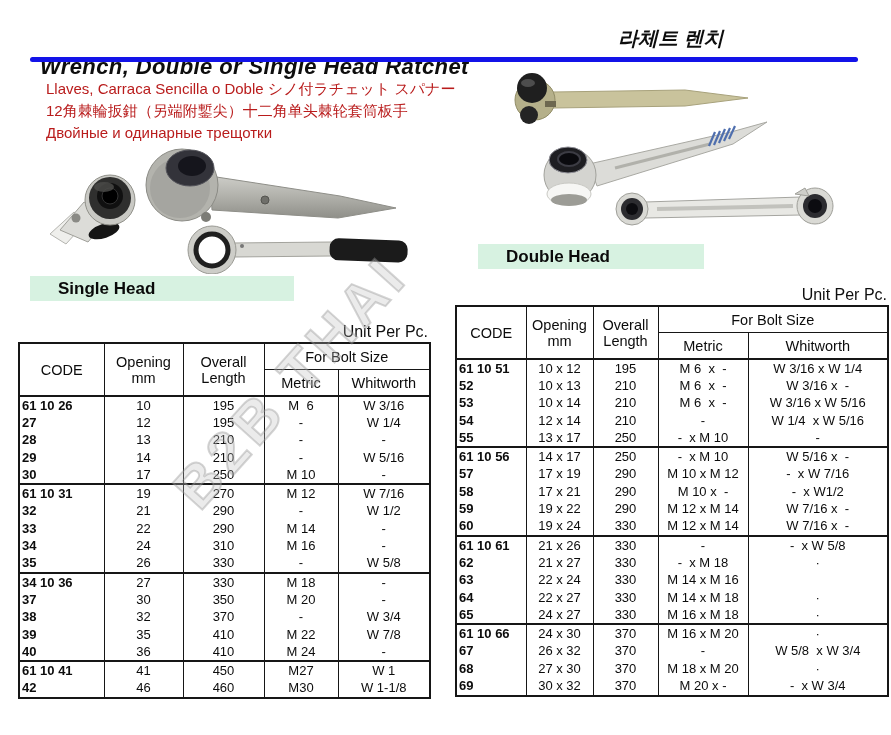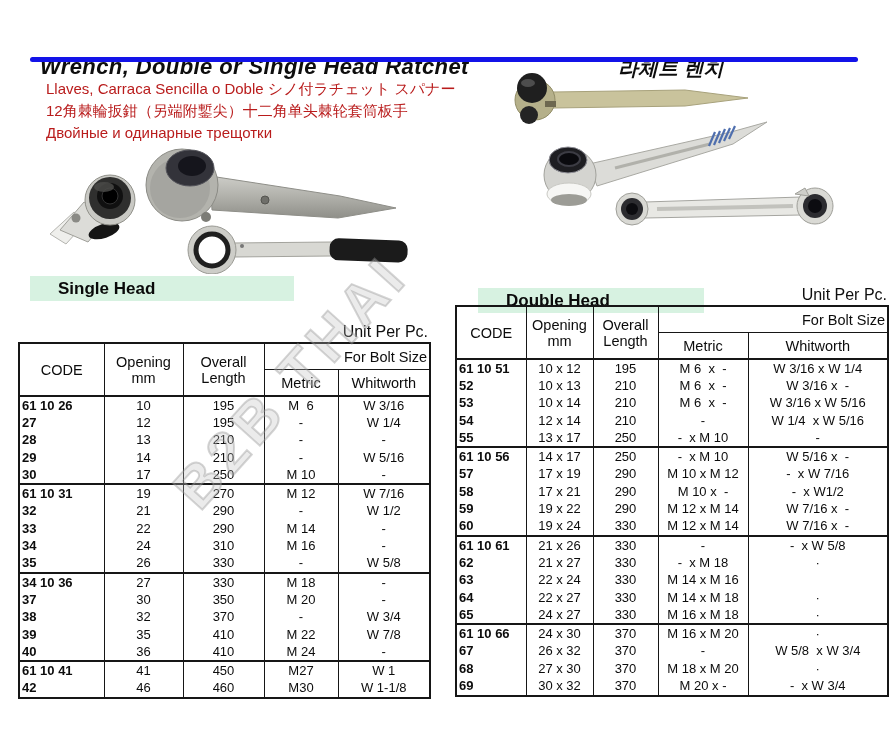--- a/index.html
+++ b/index.html
@@ -6,21 +6,21 @@
   .page {
     position:relative; width:891px; height:735px; background:#fff;
     font-family:"Liberation Sans", sans-serif; color:#111; overflow:hidden;
   }
   .title {
     position:absolute; left:40px; top:22px;
     font-style:italic; font-weight:700; font-size:22px; letter-spacing:.4px; color:#0d0d0d;margin-top:32px;
   }
   .title-kr {
     position:absolute; left:618px; top:25px;
-    font-style:italic; font-weight:700; font-size:20px; color:#0d0d0d;margin-top:30px;
+    font-style:italic; font-weight:700; font-size:20px; color:#0d0d0d;
   }
   .accent {
     position:absolute; left:30px; top:57px; width:828px; height:5px;
     border-radius:3px;
   }
   .desc {
     position:absolute; left:46px; top:78px; font-size:15px; line-height:22px; color:#b91c1c;
   }
   .band {
     position:absolute; height:25px; background:#d7f2e1; display:flex; align-items:center;
@@ -38,21 +38,21 @@
     font-size:13px; color:#0c0c0c; border:2px solid #161616;
   }
   #tbl-single { left:18px; top:342px; width:411px; }
   #tbl-double { left:455px; top:305px; width:432px; }
   .spec th, .spec td {
     border-left:1.5px solid #161616; border-right:1.5px solid #161616;
     white-space:pre; overflow:hidden; padding:0 2px;
   }
   .spec thead { border-bottom:2px solid #161616;margin-left:41px; }
   .spec thead th { font-weight:400; font-size:14.5px; height:25px; }
-  .spec thead th.bolt { border-bottom:1.5px solid #161616;text-align:right; }
+  .spec thead th.bolt { border-bottom:1.5px solid #161616; }
   .spec tbody { border-top:2px solid #161616; }
   .spec td { height:17.3px; line-height:16px; text-align:center; }
   .spec td.c0 { text-align:left; padding-right:9px; font-weight:700; }
   
   #tbl-single col.c0{width:85px} #tbl-single col.c1{width:79px} #tbl-single col.c2{width:81px}
   #tbl-single col.c3{width:74px} #tbl-single col.c4{width:92px}
   #tbl-double col.c0{width:70px} #tbl-double col.c1{width:67px} #tbl-double col.c2{width:65px}
   #tbl-double col.c3{width:90px} #tbl-double col.c4{width:140px}
 
   .watermark {
@@ -160,21 +160,21 @@
         <circle cx="330" cy="138" r="12" fill="#2c2c30"></circle>
         <circle cx="330" cy="138" r="7" fill="#0c0c10"></circle>
         <polygon points="310,126 320,120 324,128" fill="#cfcfca" stroke="#9f9f99"></polygon>
       </g>
     </svg>
   </div>
 
   <div class="band single" style="background: rgb(215, 242, 225);">
     <span>Single Head</span>
   </div>
-  <div class="band double" style="background: rgb(215, 242, 225); margin-top: 44px;">
+  <div class="band double" style="background: rgb(215, 242, 225);">
     <span>Double Head</span>
   </div>
 
   <div class="unit-note" id="unit-single">Unit Per Pc.</div>
   <div class="unit-note" id="unit-double">Unit Per Pc.</div>
 
   <table class="spec" id="tbl-single">
     <colgroup>
         <col class="c0">
         <col class="c1">

